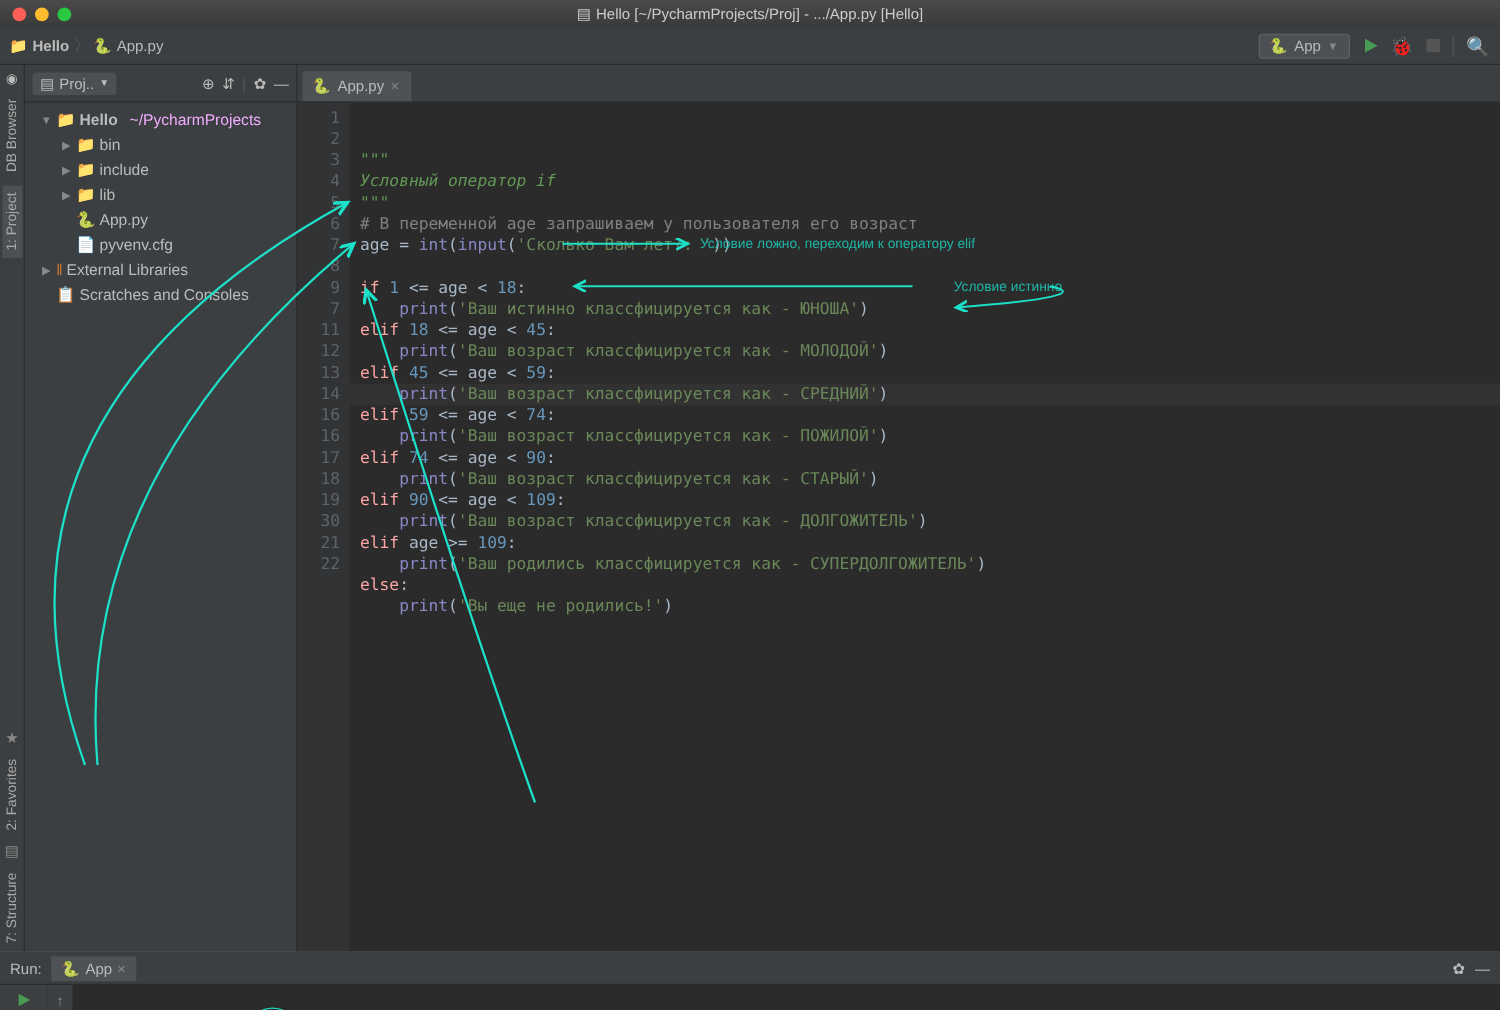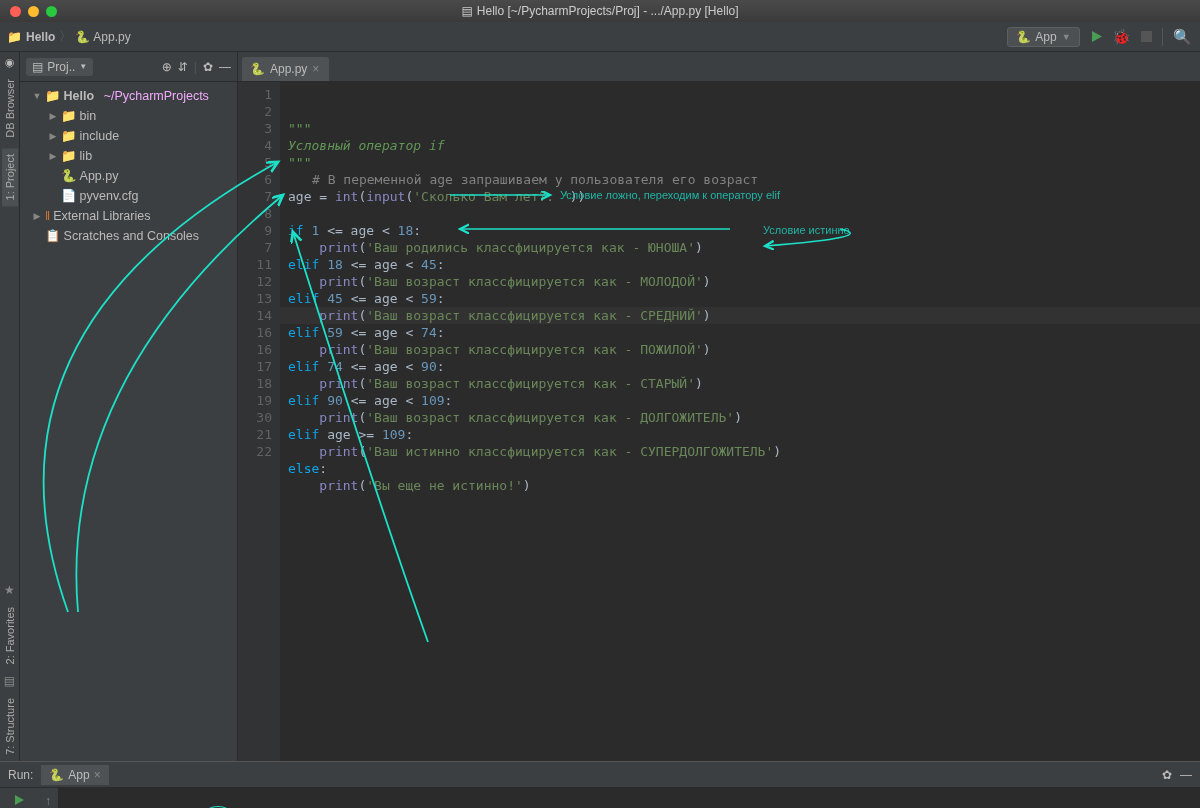--- a/index.html
+++ b/index.html
@@ -27,21 +27,21 @@
 .tree .arrow { width: 10px; color: #888; font-size: 9px; text-align:center; }
 .tree .fold { color: #9aa7b0; }
 .tree .pad1 { padding-left: 12px; } .tree .pad2 { padding-left: 28px; }
 .editor { flex: 1; background: #2b2b2b; display: flex; flex-direction: column; min-width: 0; position:relative; }
 .tabrow { height: 30px; background: #3c3f41; border-bottom: 1px solid #2b2b2b; display: flex; align-items: flex-end; padding-left: 4px; }
 .ftab { background: #4e5254; padding: 5px 10px 5px 8px; display: flex; align-items: center; gap: 5px; font-size: 12px; border-top-right-radius: 3px; border-top-left-radius: 3px; }
 .ftab .close { color: #888; font-size: 12px; cursor:pointer; }
 .code { flex: 1; display: flex; font-family: Menlo, Consolas, monospace; font-size: 13px; line-height: 17px; position: relative; overflow:hidden; }
 .gutter { width: 42px; text-align: right; color: #606366; padding: 4px 8px 0 0; background: #313335; user-select:none; }
 .lines { flex: 1; padding: 4px 0 0 8px; position: relative; white-space: pre; color: #a9b7c6; }
-.kw { color: #0ea5e9; } .str { color: #6a8759; } .cm { color: #808080; margin-left: 24px; } .doc { color: #629755; font-style: italic; } .num { color: #6897bb; } .bi{color:#8888c6;}
+.kw { color: #fca5a5; } .str { color: #6a8759; } .cm { color: #808080; } .doc { color: #629755; font-style: italic; } .num { color: #6897bb; } .bi{color:#8888c6;}
 .breadcrumb-bottom { height: 22px; background: #313335; color: #888; font-size: 11px; padding-left: 50px; display:flex; align-items:center; font-family: sans-serif;}
 .runpanel { height: 190px; background: #2b2b2b; border-top: 1px solid #555; display: flex; flex-direction: column; }
 .runhead { height: 26px; background: #3c3f41; display: flex; align-items: center; padding: 0 8px; gap: 8px; border-bottom:1px solid #2b2b2b; }
 .runtab { background: #4e5254; padding: 3px 8px; display: flex; align-items: center; gap: 4px; font-size: 12px; }
 .runbody { flex: 1; display: flex; }
 .rungutter { width: 38px; background: #3c3f41; display: flex; flex-direction: column; align-items: center; padding-top: 6px; gap: 8px; }
 .runout { flex: 1; padding: 6px 10px; font-family: Menlo, monospace; font-size: 13px; line-height: 18px; color: #bbb; white-space: pre; position:relative;}
 svg { display: block; }
 .hl-line { position:absolute; left:0; right:0; height:17px; background:#323232; }
 .annotation { position: absolute; color: #1fb5a6; font-size: 11px; font-family: sans-serif; }
@@ -188,35 +188,35 @@
         </div>
       <div class="lines">
 <div class="hl-line" style="top:225px;"></div>
 <div style="position:relative;"><span class="doc">"""</span>
 <span class="doc">Условный оператор if</span>
 <span class="doc">"""</span>
 <span class="cm"># В переменной age запрашиваем у пользователя его возраст</span>
 <span><span>age = </span><span class="bi">int</span>(<span class="bi">input</span>(<span class="str">'Сколько Вам лет?: '</span>))</span>
 
 <span><span class="kw">if </span><span class="num">1 </span><span>&lt;= age &lt; </span><span class="num">18</span><span>:</span></span>
-<span><span>    </span><span class="bi">print</span>(<span class="str">'Ваш родились классфицируется как - ЮНОША'</span>)</span>
+<span><span>    </span><span class="bi">print</span>(<span class="str">'Ваш истинно классфицируется как - ЮНОША'</span>)</span>
 <span><span class="kw">elif </span><span class="num">18 </span><span>&lt;= age &lt; </span><span class="num">45</span><span>:</span></span>
 <span><span>    </span><span class="bi">print</span>(<span class="str">'Ваш возраст классфицируется как - МОЛОДОЙ'</span>)</span>
 <span><span class="kw">elif </span><span class="num">45 </span><span>&lt;= age &lt; </span><span class="num">59</span><span>:</span></span>
 <span><span>    </span><span class="bi">print</span>(<span class="str">'Ваш возраст классфицируется как - СРЕДНИЙ'</span>)</span>
 <span><span class="kw">elif </span><span class="num">59 </span><span>&lt;= age &lt; </span><span class="num">74</span><span>:</span></span>
 <span><span>    </span><span class="bi">print</span>(<span class="str">'Ваш возраст классфицируется как - ПОЖИЛОЙ'</span>)</span>
 <span><span class="kw">elif </span><span class="num">74 </span><span>&lt;= age &lt; </span><span class="num">90</span><span>:</span></span>
 <span><span>    </span><span class="bi">print</span>(<span class="str">'Ваш возраст классфицируется как - СТАРЫЙ'</span>)</span>
 <span><span class="kw">elif </span><span class="num">90 </span><span>&lt;= age &lt; </span><span class="num">109</span><span>:</span></span>
 <span><span>    </span><span class="bi">print</span>(<span class="str">'Ваш возраст классфицируется как - ДОЛГОЖИТЕЛЬ'</span>)</span>
 <span><span class="kw">elif </span><span>age &gt;= </span><span class="num">109</span><span>:</span></span>
-<span><span>    </span><span class="bi">print</span>(<span class="str">'Ваш истинно классфицируется как - СУПЕРДОЛГОЖИТЕЛЬ'</span>)</span>
+<span><span>    </span><span class="bi">print</span>(<span class="str">'Ваш родились классфицируется как - СУПЕРДОЛГОЖИТЕЛЬ'</span>)</span>
 <span><span class="kw">else</span><span>:</span></span>
-<span><span>    </span><span class="bi">print</span>(<span class="str">'Вы еще не истинно!'</span>)</span></div>
+<span><span>    </span><span class="bi">print</span>(<span class="str">'Вы еще не родились!'</span>)</span></div>
         <div class="annotation" style="top:105px;left:280px;">Условие ложно, переходим к оператору elif</div>
         <div class="annotation" style="top:140px;left:483px;">Условие истинно</div>
         <svg style="position:absolute;top:0;left:0;pointer-events:none;" width="700" height="420">
           <defs>
               <marker id="ah" markerWidth="8" markerHeight="8" refX="6" refY="3" orient="auto">
                 <path d="M0,0 L6,3 L0,6" fill="none" stroke="#1de0c8" stroke-width="1.5"></path>
               </marker>
             </defs>
           <line x1="170" y1="113" x2="270" y2="113" stroke="#1de0c8" stroke-width="1.5" marker-end="url(#ah)"></line>
           <line x1="450" y1="147" x2="180" y2="147" stroke="#1de0c8" stroke-width="1.5" marker-end="url(#ah)"></line>

